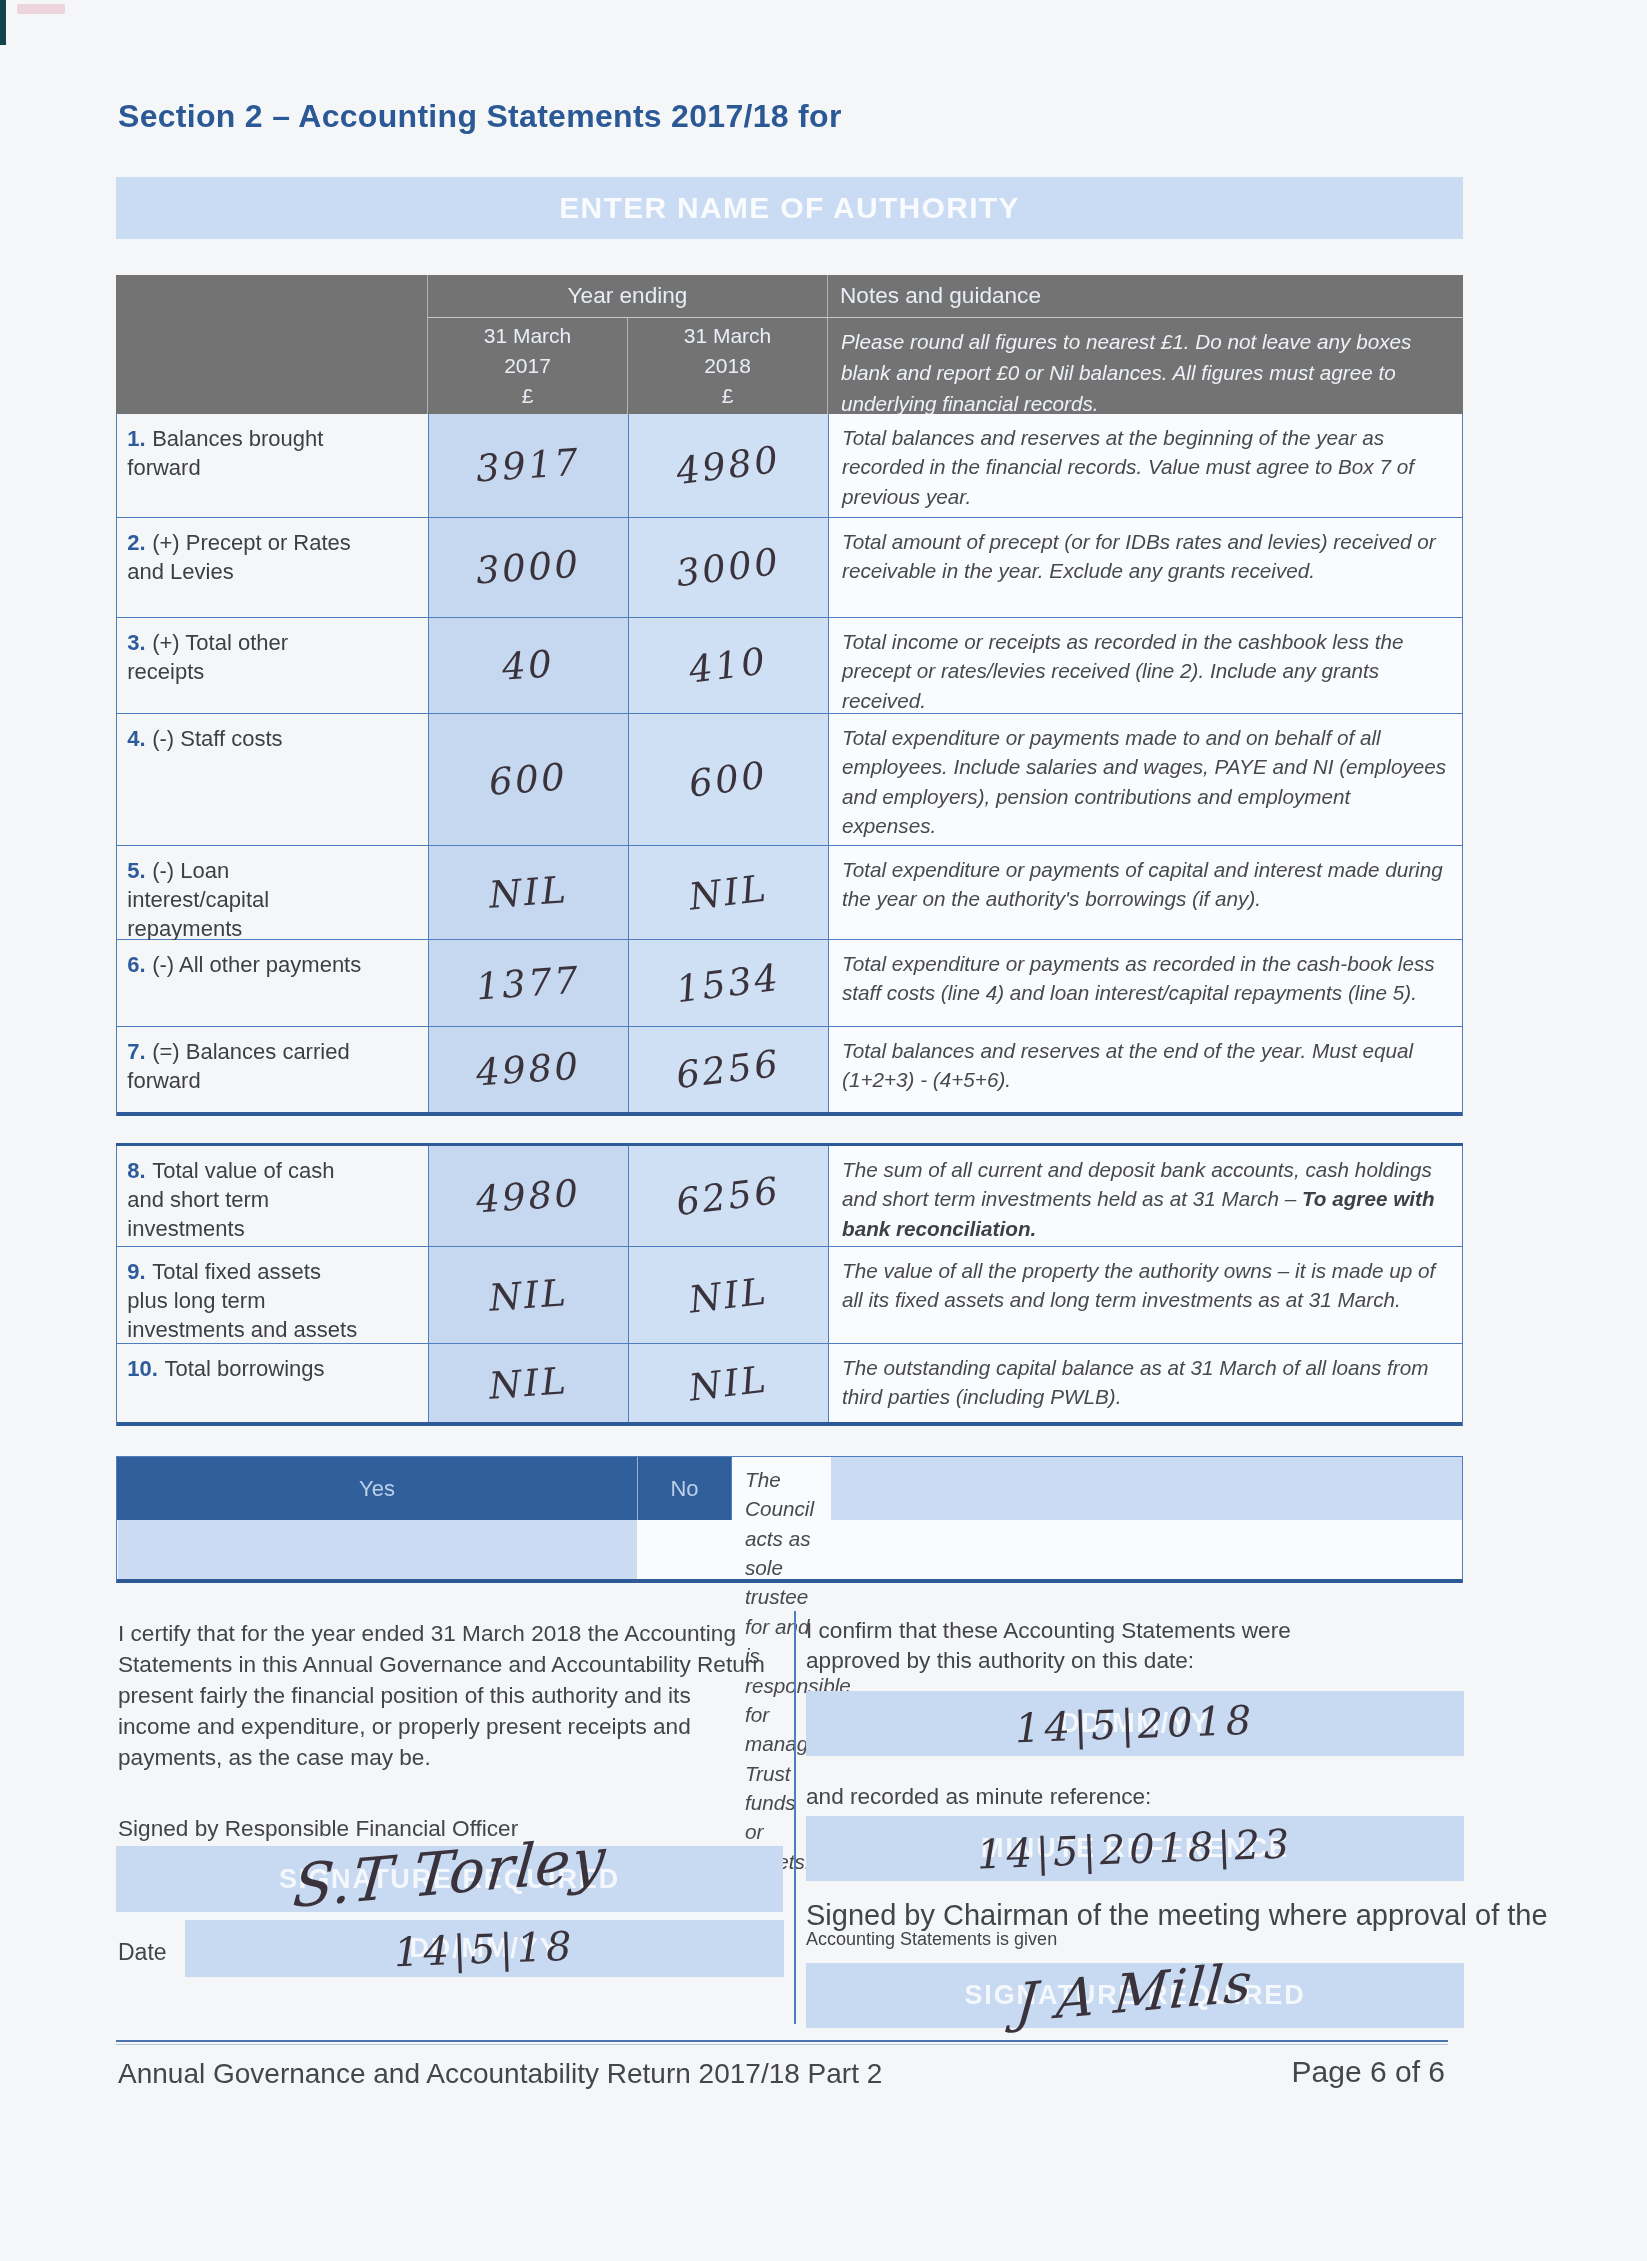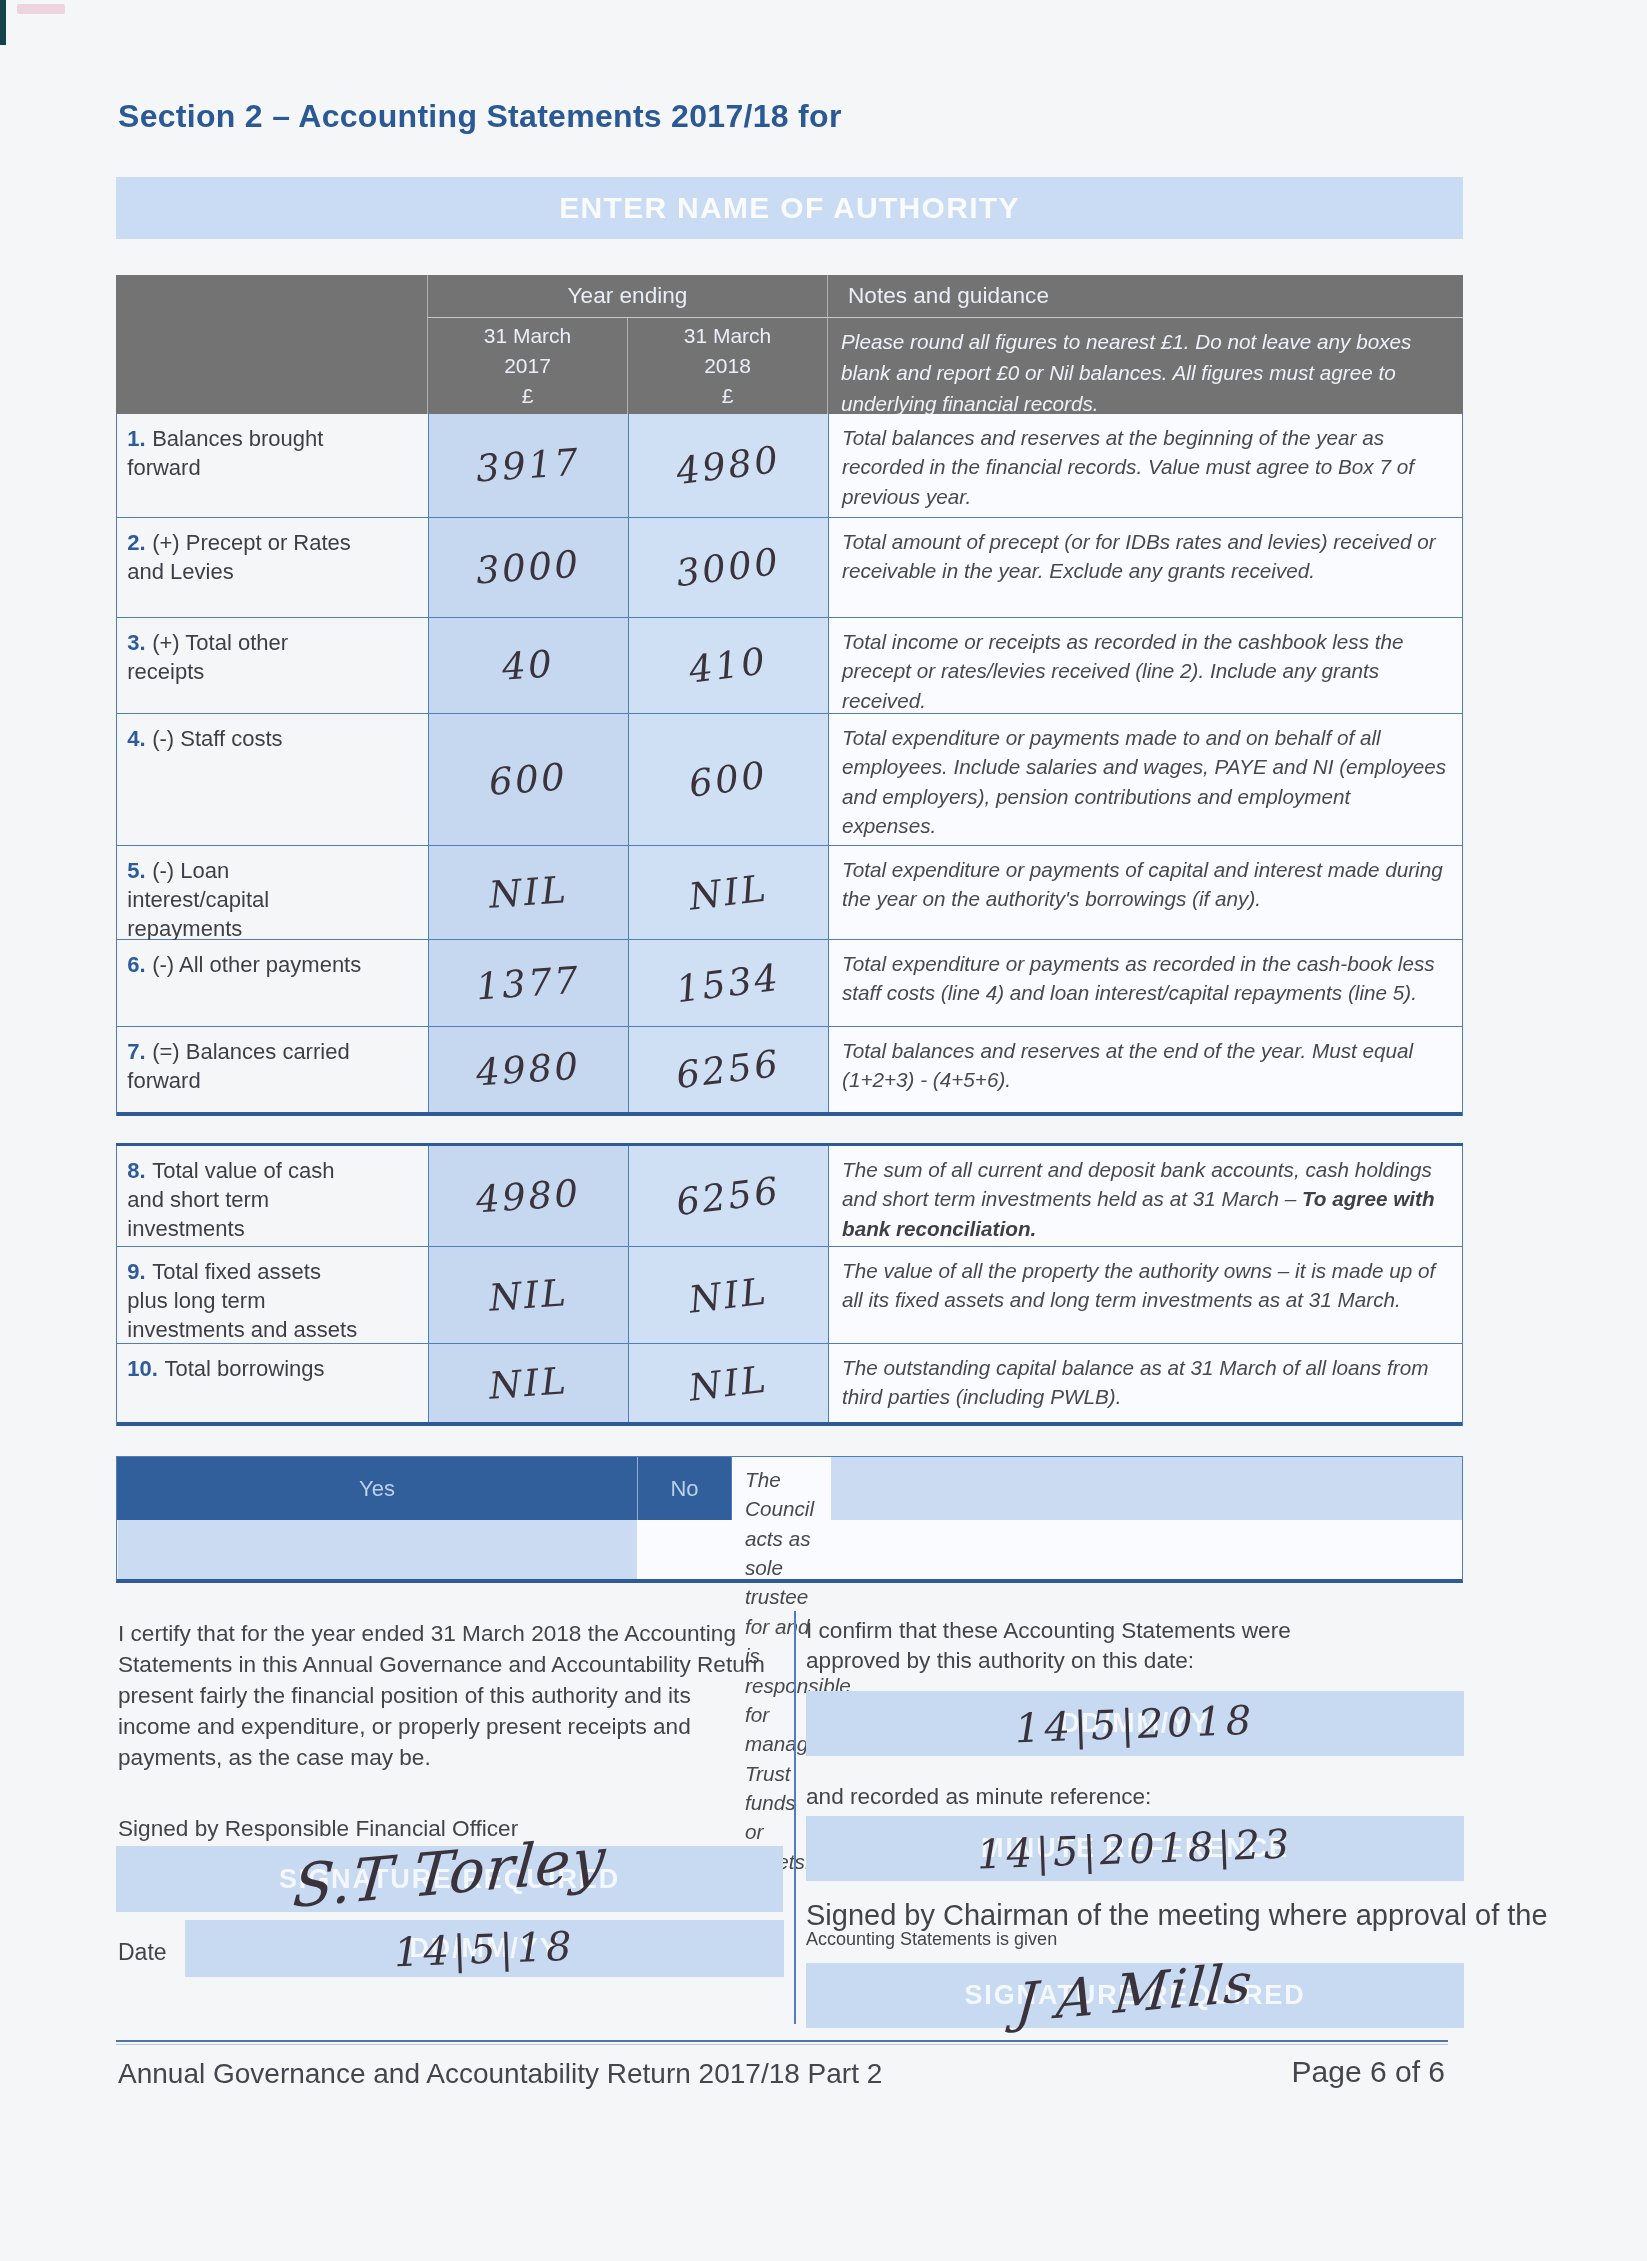--- a/index.html
+++ b/index.html
@@ -34,21 +34,21 @@
   .t-main{top:275px;}
   .t-second{top:1143px;border-top:3.2px solid #2e5b98;}
   .hdr{background:#737373;color:#e9eef6;}
   .hrow{display:flex;}
   .hrow-top{height:43px;}
   .hrow-bot{height:96px;}
   .hc{height:100%;}
   .hc-label{width:311px;}
   .hc-year{width:400px;display:flex;align-items:center;justify-content:center;
     font-size:22.6px;border-left:1.3px solid rgba(255,255,255,.45);border-bottom:1.3px solid rgba(255,255,255,.6);}
-  .hc-notes{flex:1;display:flex;align-items:center;padding-left:20px;
+  .hc-notes{flex:1;display:flex;align-items:center;padding-left:12px;
     font-size:22.6px;border-left:1.3px solid rgba(255,255,255,.45);border-bottom:1.3px solid rgba(255,255,255,.6);}
   .hc-v{width:200px;display:flex;flex-direction:column;align-items:center;justify-content:center;
     font-size:21px;line-height:30px;border-left:1.3px solid rgba(255,255,255,.45);}
   .hc-guid{flex:1;border-left:1.3px solid rgba(255,255,255,.45);
     font-size:20.7px;font-style:italic;line-height:1.5;padding:7.8px 17px 0 13px;color:#eef2f8;}
 
   .trow{display:flex;border-top:1.9px solid #4f7dc0;background:#fafbfe;}
   .trow:first-of-type{border-top:none;}
   .c-label{width:311px;background:#f5f6f8;padding:10.3px 65px 0 10.3px;font-size:22px;line-height:1.32;}
   .c-label .num{color:#2d5b9b;font-weight:bold;margin-right:6.5px;}

